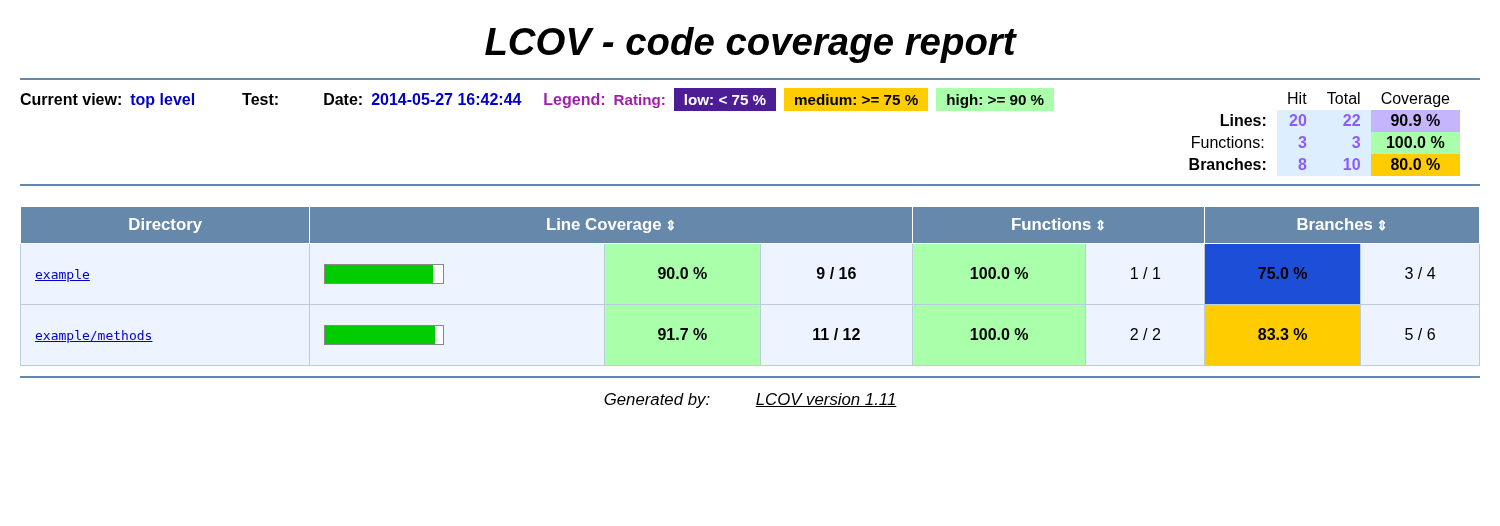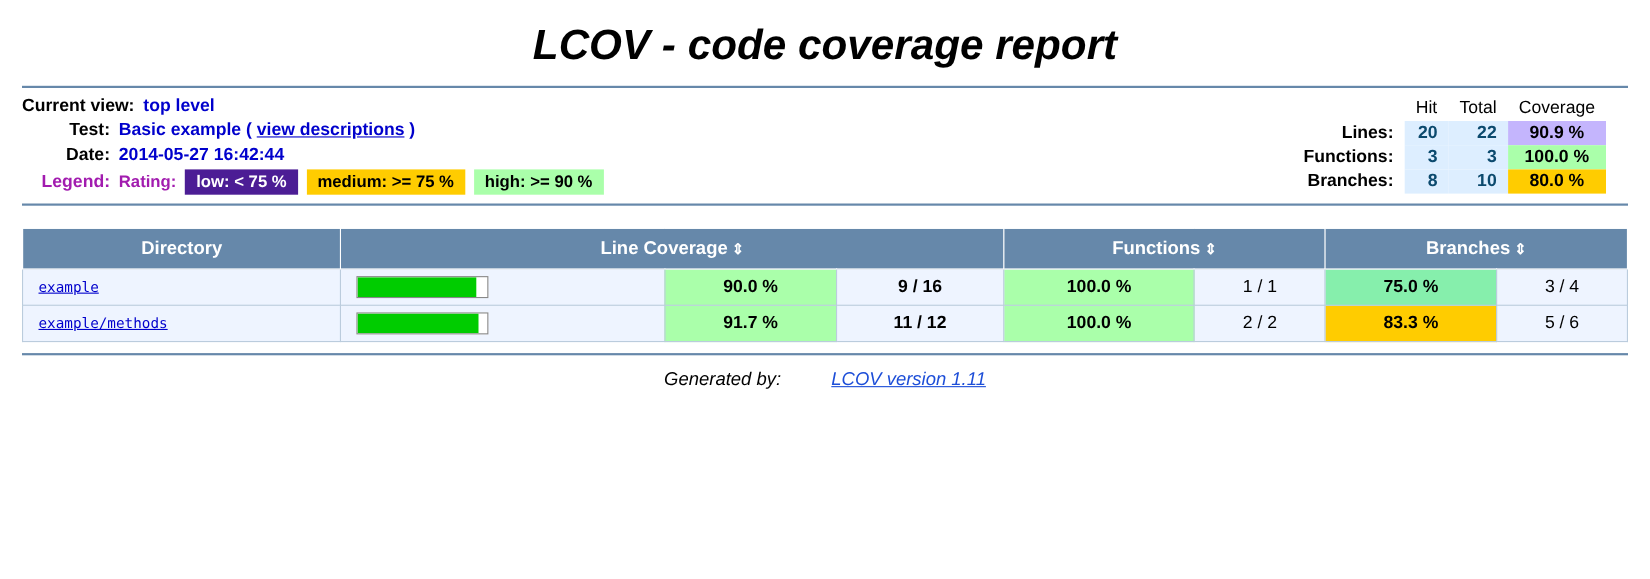--- a/index.html
+++ b/index.html
@@ -21,21 +21,21 @@
     .info-section {
       border-top: 2px solid #6688aa;
       border-bottom: 2px solid #6688aa;
       padding: 8px 0;
       display: flex;
       justify-content: space-between;
       align-items: flex-start;
     }
     .info-left {
       display: flex;
-      flex-direction: column;
+      flex-direction: row;
       gap: 4px;
     }
     .info-row {
       display: flex;
       align-items: center;
       gap: 8px;
       font-size: 1em;
     }
     .info-label {
       font-weight: bold;
@@ -90,21 +90,21 @@
     }
     .stats-table td {
       padding: 2px 10px;
       text-align: right;
     }
     .stats-table .row-label {
       font-weight: bold;
       text-align: right;
     }
     .stats-val {
-      color: #0c4a6e;
+      color: #8b5cf6;
       font-weight: bold;
       background: #ddeeff;
       text-align: center;
       min-width: 40px;
     }
     
     .main-table-wrapper {
       margin-top: 20px;
       margin-bottom: 10px;
     }
@@ -122,21 +122,21 @@
       text-align: center;
       border: 1px solid #ffffff;
     }
     .main-table tbody tr {
       background: #eef4ff;
     }
     .main-table tbody tr:nth-child(even) {
       background: #eef4ff;
     }
     .main-table tbody td {
-      padding: 6px 14px;
+      padding: 20px 14px;
       border: 1px solid #bbccdd;
       text-align: center;
       font-size: 1em;
       margin-left: 32px;
     }
     .main-table tbody td.dir-col {
       text-align: left;
     }
     .dir-link {
       color: #0000cc;
@@ -172,21 +172,21 @@
     .footer {
       border-top: 2px solid #6688aa;
       padding: 12px;
       text-align: center;
       font-style: italic;
       font-size: 1.05em;
       color: #000;
       margin-top: 10px;
     }
     .footer a {
-      color: #1d4ed8;
+      color: #000000;
       text-decoration: underline;
       margin-left: 41px;
     }
     .col-header-sort::after {
       content: ' ⇕';
       font-size: 0.8em;
     }
   </style>
 </head>
 <body>
@@ -194,23 +194,20 @@
 <h1>LCOV - code coverage report</h1>
 
 <div class="info-section">
   <div class="info-left">
     <div class="info-row">
       <span class="info-label">Current view:</span>
       <span class="info-value">top level</span>
     </div>
     <div class="info-row">
       <span class="info-label">Test:</span>
-      <span class="info-value">
-        Basic example ( <a href="#">view descriptions</a> )
-      </span>
     </div>
     <div class="info-row">
       <span class="info-label">Date:</span>
       <span class="info-value">2014-05-27 16:42:44</span>
     </div>
     <div class="info-row legend-row">
       <span class="info-label legend-label">Legend:</span>
       <span class="rating-label">Rating:</span>
       <span class="badge badge-low">low: &lt; 75 %</span>
       <span class="badge badge-medium">medium: &gt;= 75 %</span>
@@ -229,21 +226,21 @@
         </tr>
       </thead>
       <tbody id="stats-body">
       <tr>
       <td class="row-label" style="font-weight:bold;text-align:right;">Lines:</td>
       <td class="stats-val">20</td>
       <td class="stats-val">22</td>
       <td style="background:#c4b5fd;font-weight:bold;text-align:center;padding:2px 10px;">90.9 %</td>
     </tr>
           <tr>
-      <td class="row-label" style="font-weight:bold;text-align:center;">Functions:</td>
+      <td class="row-label" style="font-weight:normal;text-align:center;">Functions:</td>
       <td class="stats-val">3</td>
       <td class="stats-val">3</td>
       <td style="background:#aaffaa;font-weight:bold;text-align:center;padding:2px 10px;">100.0 %</td>
     </tr>
           <tr>
       <td class="row-label" style="font-weight:bold;text-align:right;">Branches:</td>
       <td class="stats-val">8</td>
       <td class="stats-val">10</td>
       <td style="background:#ffcc00;font-weight:bold;text-align:center;padding:2px 10px;">80.0 %</td>
     </tr>
@@ -269,21 +266,21 @@
       </td>
       <td class="bar-cell">
         <div class="bar-container">
           <div class="bar-fill" style="width:108px;"></div>
         </div>
       </td>
       <td class="bold-cell" style="background:#aaffaa;">90.0 %</td>
       <td class="bold-cell">9 / 16</td>
       <td class="bold-cell func-pct">100.0 %</td>
       <td>1 / 1</td>
-      <td style="background:#86efac;font-weight:bold;">75.0 %</td>
+      <td style="background:#1d4ed8;font-weight:bold;">75.0 %</td>
       <td>3 / 4</td>
     </tr>
         <tr>
       <td class="dir-col">
         <a href="#" class="dir-link">example/methods</a>
       </td>
       <td class="bar-cell">
         <div class="bar-container">
           <div class="bar-fill" style="width:110px;"></div>
         </div>

